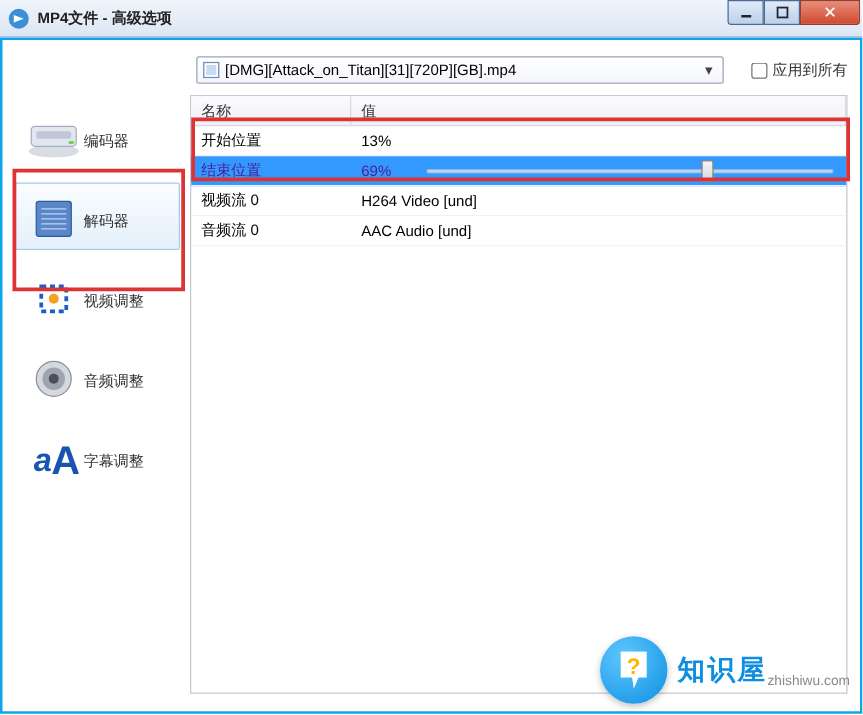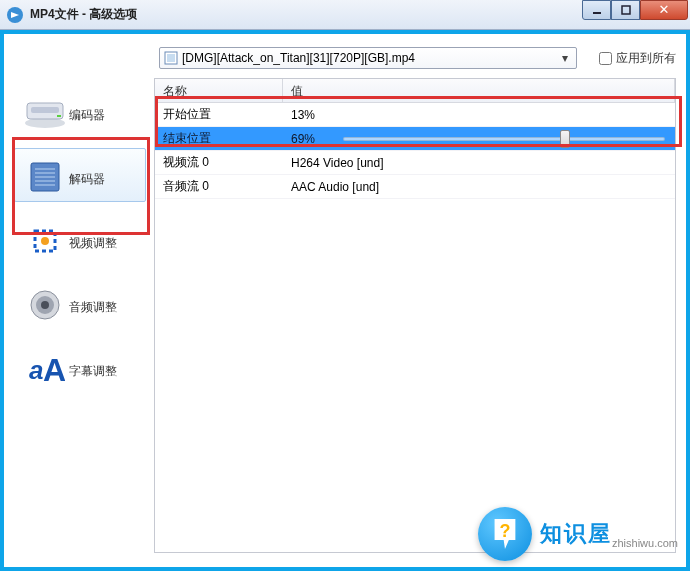--- a/index.html
+++ b/index.html
@@ -10,21 +10,21 @@
 .titlebar .icon { width: 18px; height: 18px; margin-right: 6px; }
 .titlebar .icon svg { width: 18px; height: 18px; }
 .titlebar .title { font-size: 12px; color: #222; flex: 1; font-weight: bold; }
 .titlebar .winbtns { display: flex; height: 20px; margin-right: 2px; margin-top: -10px; }
 .titlebar .winbtn { width: 29px; height: 20px; border: 1px solid #4a6a95; background: linear-gradient(#e0ebf8, #bcd0e8); display: flex; align-items: center; justify-content: center; font-size: 10px; color: #223; }
 .titlebar .winbtn.min { border-radius: 0 0 0 3px; }
 .titlebar .winbtn.max {}
 .titlebar .winbtn.close { width: 48px; background: linear-gradient(#e98e7a, #cf4a2f); border-color: #9c3a2b; color: #fff; border-radius: 0 0 3px 0; font-size: 13px; }
 
 
-.window-body { border: 4px solid #0ea5e9; height: 541px; background: #fff; position: relative; }
+.window-body { border: 2px solid #0ea5e9; height: 541px; background: #fff; position: relative; }
 .toolbar { height: 32px; margin: 8px 10px 4px 155px; display: flex; align-items: center; }
 .file-dropdown { flex: 1; height: 22px; border: 1px solid #9aa3b5; background: linear-gradient(#fff,#f4f6fa); display: flex; align-items: center; padding: 0 4px; font-size: 12px; border-radius: 2px; }
 .file-dropdown .file-icon { width: 14px; height: 14px; margin-right: 4px; }
 .file-dropdown .file-icon svg { width: 14px; height: 14px; }
 .file-dropdown .file-label { flex: 1; white-space: nowrap; overflow: hidden; }
 .file-dropdown .arrow { width: 14px; text-align: center; color: #444; }
 .apply-all { margin-left: 22px; display: flex; align-items: center; font-size: 12px; color: #333; }
 .apply-all input { margin-right: 4px; }
 
 .main { display: flex; height: calc(100% - 48px); padding: 0 10px 10px 10px; gap: 8px; }
@@ -36,21 +36,21 @@
 
 .table-wrap { flex: 1; border: 1px solid #c6c9d2; background: #fff; display: flex; flex-direction: column; }
 .table-head { height: 24px; display: flex; border-bottom: 1px solid #d7d9e0; background: linear-gradient(#fbfbfd,#eef1f7); font-size: 12px; color: #333; }
 .table-head .col { padding: 4px 8px; border-right: 1px solid #d7d9e0; }
 .col-name { width: 128px; }
 .col-value { flex: 1; }
 
 .table-row { height: 24px; display: flex; align-items: center; font-size: 12px; border-bottom: 1px solid #f2f2f6; }
 .table-row .cell-name { width: 128px; padding: 0 8px; }
 .table-row .cell-value { flex: 1; padding: 0 8px; position: relative; }
-.table-row.selected { background: #3399ff; color: #0f172a; }
+.table-row.selected { background: #3399ff; color: #4c1d95; }
 .table-row.selected .cell-value { padding-right: 0; }
 
 .slider-track { position: absolute; left: 60px; right: 10px; top: 50%; height: 4px; transform: translateY(-50%); background: rgba(255,255,255,0.6); border: 1px solid rgba(0,0,0,0.15); border-radius: 2px; }
 .slider-thumb { position: absolute; top: 50%; transform: translate(-50%,-50%); width: 10px; height: 18px; background: linear-gradient(#f5f5f5,#d8d8d8); border: 1px solid #888; border-radius: 2px; }
 
 
 .hl-sidebar { position: absolute; border: 3px solid #d33; pointer-events: none; }
 .hl-rows { position: absolute; border: 3px solid #d33; pointer-events: none; }
 
 

